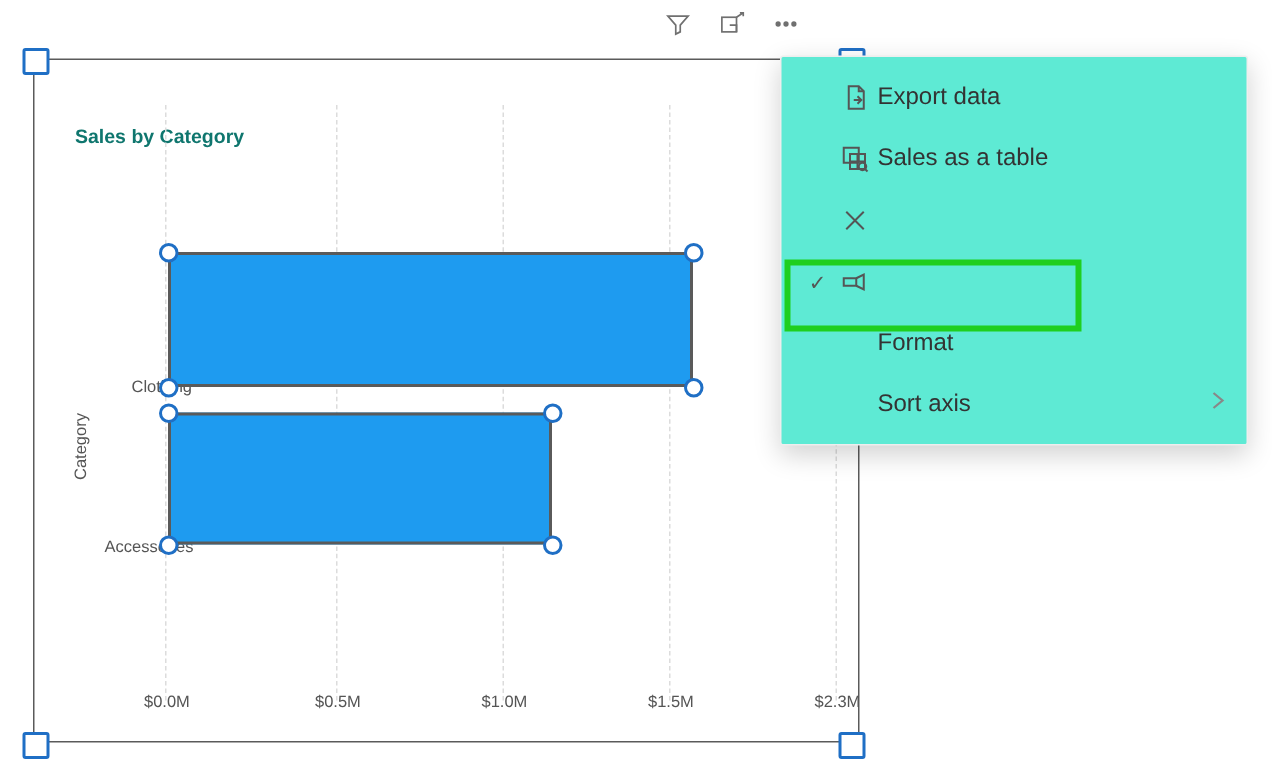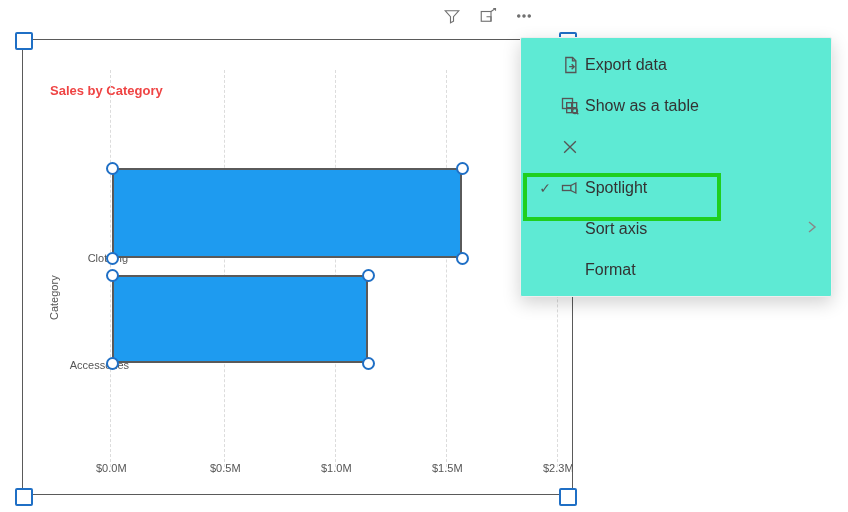--- a/index.html
+++ b/index.html
@@ -6,21 +6,21 @@
 .stage{position:relative;width:848px;height:512px}
 .toolbar{position:absolute;left:442px;top:6px;display:flex;gap:16px;align-items:center;color:#707070}
 .tool-icon{width:20px;height:20px;display:flex;align-items:center;justify-content:center;cursor:pointer}
 .tool-icon svg{width:18px;height:18px;stroke:#707070;fill:none;stroke-width:1.5}
 .visual{position:absolute;left:22px;top:39px;width:551px;height:456px;border:1px solid #5a5a5a;box-sizing:border-box}
 .sel-handle{position:absolute;width:14px;height:14px;border:2px solid #1f6fc5;background:#fff;border-radius:2px}
 .sh-tl{left:15px;top:32px}
 .sh-tr{left:559px;top:32px}
 .sh-bl{left:15px;top:488px}
 .sh-br{left:559px;top:488px}
-.title{position:absolute;left:27px;top:43px;font-size:13px;font-weight:600;color:#ef4444}
+.title{position:absolute;left:27px;top:43px;font-size:13px;font-weight:600;color:#0f766e}
 .y-axis-title{position:absolute;left:25px;top:280px;transform:rotate(-90deg);transform-origin:left top;font-size:11px;color:#555}
 .cat-label{position:absolute;font-size:11px;color:#555;text-align:right}
 .cat1{left:55px;top:212px;width:50px}
 .cat2{left:42px;top:319px;width:64px}
 .tick{position:absolute;top:462px;font-size:11px;color:#555;white-space:nowrap}
 .grid{position:absolute;top:70px;bottom:45px;width:0;border-left:1px dashed #dcdcdc}
 .bar-sel{position:absolute;border:2px solid #5a5a5a;background:#1e9bf0;box-sizing:border-box}
 .bh{position:absolute;width:13px;height:13px;border:2px solid #1f6fc5;background:#fff;border-radius:50%;box-sizing:border-box}
 .menu{position:absolute;left:520px;top:37px;width:310px;background:#5eead4;border:1px solid #eee;box-shadow:0 6px 18px rgba(0,0,0,.18);border-radius:2px;padding:6px 0}
 .menu-item{display:flex;align-items:center;height:41px;padding:0 18px 0 14px;font-size:16px;color:#333;cursor:pointer;position:relative}
@@ -110,51 +110,50 @@
       <span class="mi-check"></span>
       <span class="mi-icon">
         <svg viewBox="0 0 24 24">
             <rect x="3" y="3" width="12" height="12"></rect>
             <rect x="8" y="8" width="12" height="12"></rect>
             <path d="M8 14h12M14 8v12"></path>
             <circle cx="18" cy="18" r="3"></circle>
             <path d="M20 20l2 2"></path>
           </svg>
       </span>
-      <span class="mi-label">Show as a table</span>
+      <span class="mi-label">Sales as a table</span>
     </div>
     <div class="menu-item">
       <span class="mi-check"></span>
       <span class="mi-icon">
         <svg viewBox="0 0 24 24">
             <path d="M5 5l14 14M19 5L5 19"></path>
           </svg>
       </span>
     </div>
     <div class="menu-item">
       <span class="mi-check">✓</span>
       <span class="mi-icon">
         <svg viewBox="0 0 24 24">
             <rect x="3" y="9" width="10" height="6"></rect>
             <path d="M13 9l6-3v12l-6-3"></path>
           </svg>
       </span>
-      <span class="mi-label">Spotlight</span>
+    </div>
+    <div class="menu-item">
+      <span class="mi-check"></span>
+        <span class="mi-icon"></span>
+      <span class="mi-label">Format</span>
     </div>
     <div class="menu-item">
       <span class="mi-check"></span>
         <span class="mi-icon"></span>
       <span class="mi-label">Sort axis</span>
       <span class="mi-chevron">
         <svg width="10" height="14" viewBox="0 0 10 14" stroke="#888" fill="none" stroke-width="1.5">
             <path d="M2 2l6 5-6 5"></path>
           </svg>
       </span>
     </div>
-    <div class="menu-item">
-      <span class="mi-check"></span>
-        <span class="mi-icon"></span>
-      <span class="mi-label">Format</span>
-    </div>
   </div>
 
   <div class="hl"></div>
 </div>
 
 </body></html>

